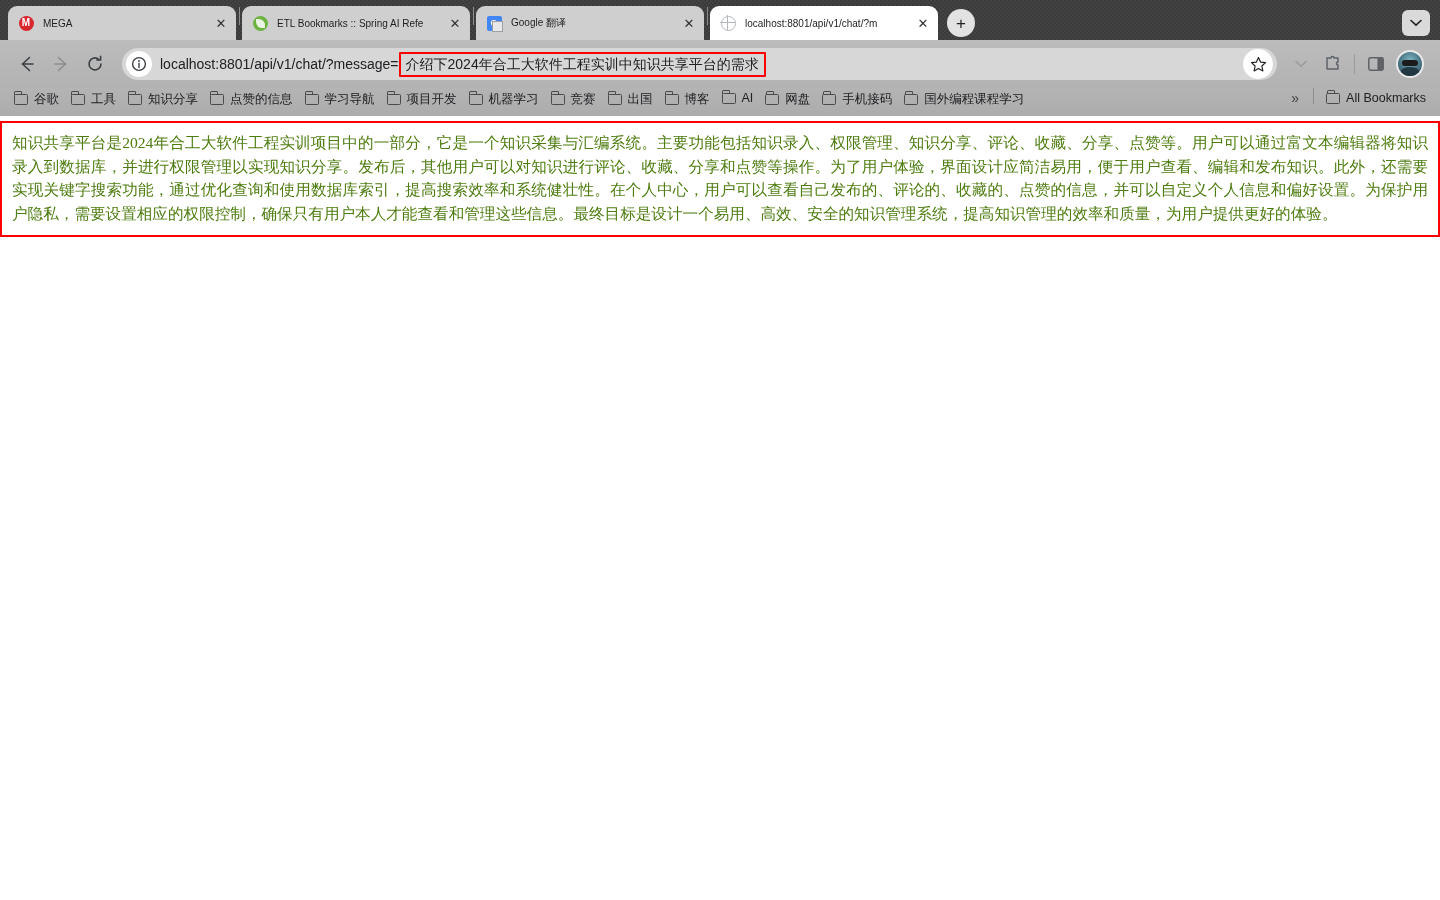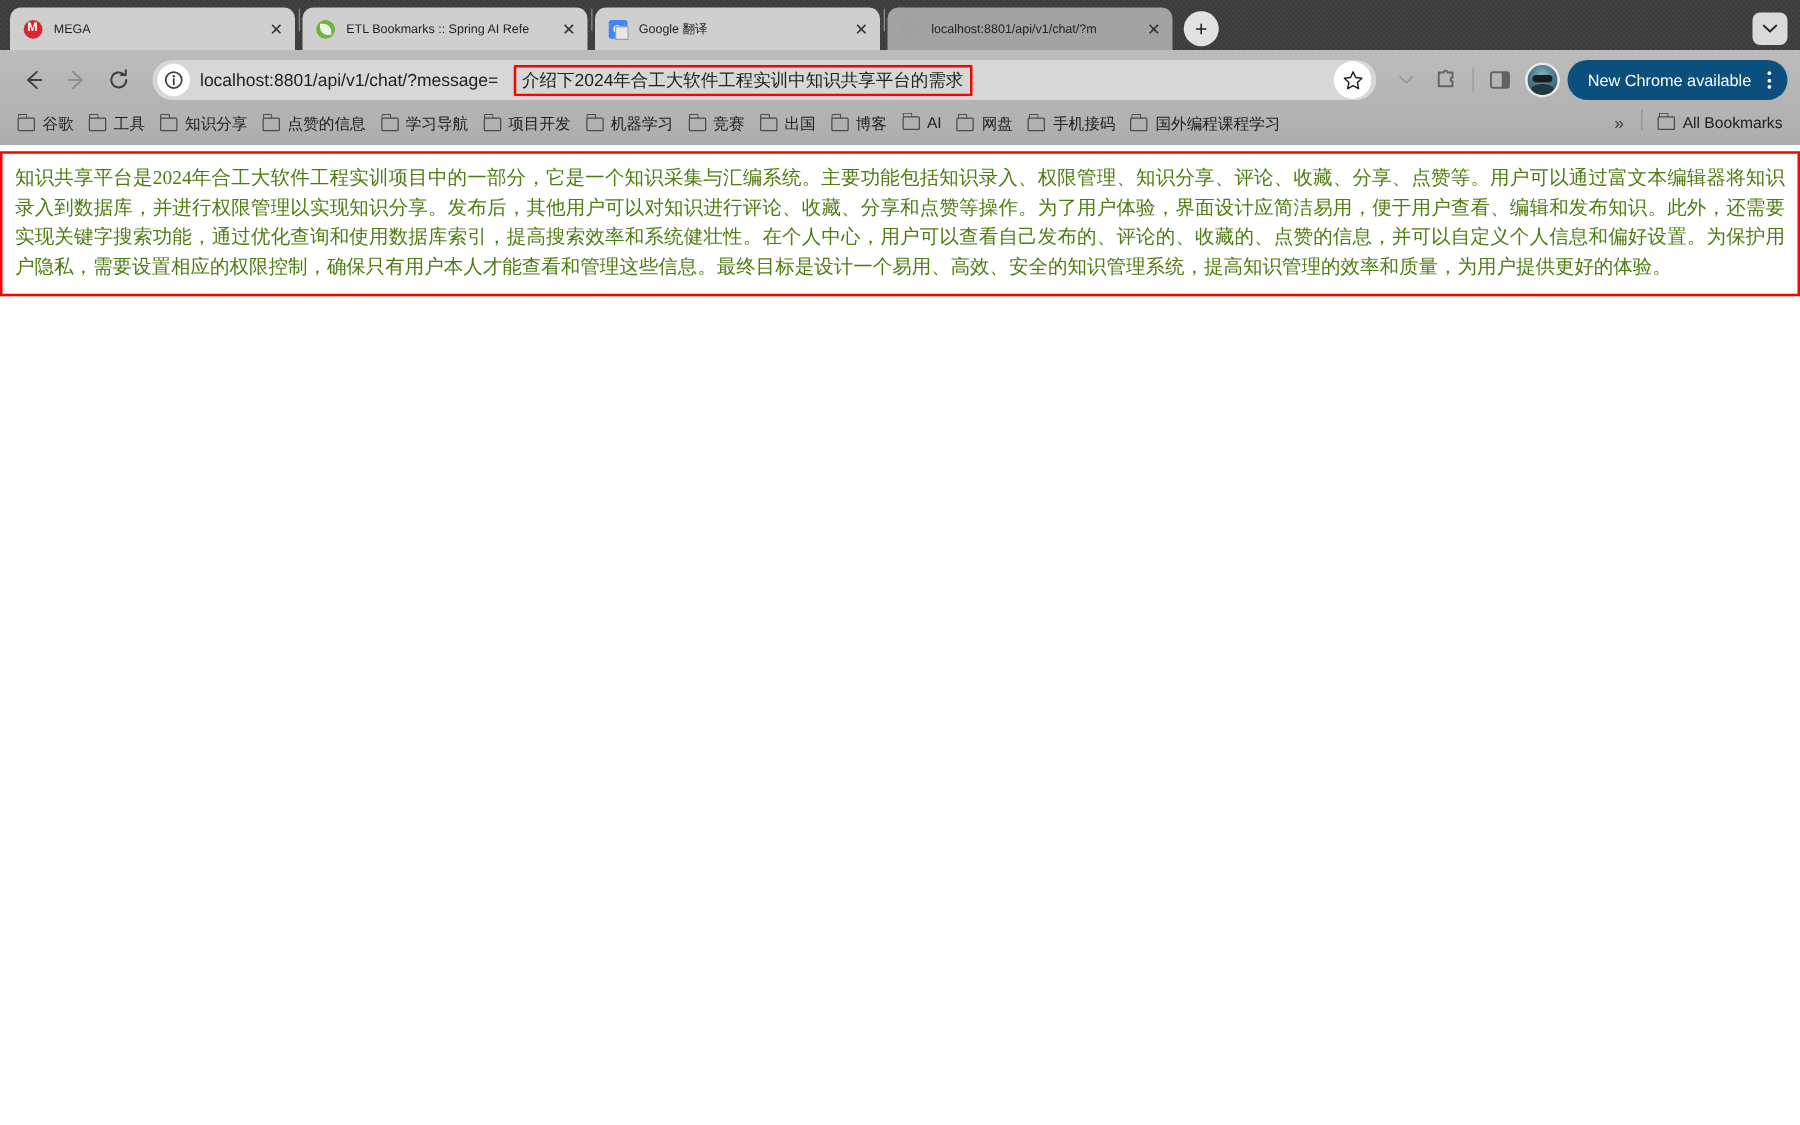--- a/index.html
+++ b/index.html
@@ -34,21 +34,21 @@
     width: 228px;
     height: 34px;
     margin-right: 3px;
     background: #cfcfcf;
     border-radius: 9px 9px 0 0;
     display: flex;
     align-items: center;
     padding: 0 6px 0 10px;
     flex: 0 0 auto;
   }
-  .tab.active { background: #a3a3a3; justify-content: flex-end; }
+  .tab.active { background: #ffffff; justify-content: flex-end; }
   .tab-favicon {
     width: 16px; height: 16px;
     flex: 0 0 16px;
     margin-right: 9px;
     display: flex; align-items: center; justify-content: center;
   }
   .fav-mega {
     width: 15px; height: 15px; border-radius: 50%;
     background: #d9272e;
     color: #fff; font-size: 10px; font-weight: bold;
@@ -170,21 +170,21 @@
     font-size: 14px;
     white-space: nowrap;
     overflow: hidden;
     text-align: center;
   }
   .url-base { color: #202124; }
   .url-highlight {
     color: #202124;
     border: 2px solid #ff0000;
     padding: 3px 5px 4px 5px;
-    margin-left: 12px;
+    margin-left: 0px;
     line-height: 1;
     border-radius: 1px;
   }
   .star-btn {
     width: 30px; height: 30px; flex: 0 0 30px;
     background: #ffffff;
     border-radius: 50%;
     display: flex; align-items: center; justify-content: center;
     margin-left: 4px;
   }
@@ -401,28 +401,20 @@
 
   <div class="tb-icon">
     <svg width="18" height="18" viewBox="0 0 18 18">
       <rect x="1.8" y="2.8" width="14.4" height="12.4" rx="1.6" stroke="#5f6368" stroke-width="1.5" fill="none"></rect>
       <rect x="10.4" y="2.8" width="5.8" height="12.4" fill="#5f6368"></rect>
     </svg>
   </div>
 
   <div class="avatar"></div>
 
-  <div class="update-btn">
-    <span>New Chrome available</span>
-    <span class="kebab">
-      <span></span>
-      <span></span>
-      <span></span>
-    </span>
-  </div>
 </div>
 
 <div class="bookmarks">
   <div class="bm">
     <span class="bm-folder"></span>
     <span>谷歌</span>
   </div>
   <div class="bm">
     <span class="bm-folder"></span>
     <span>工具</span>

